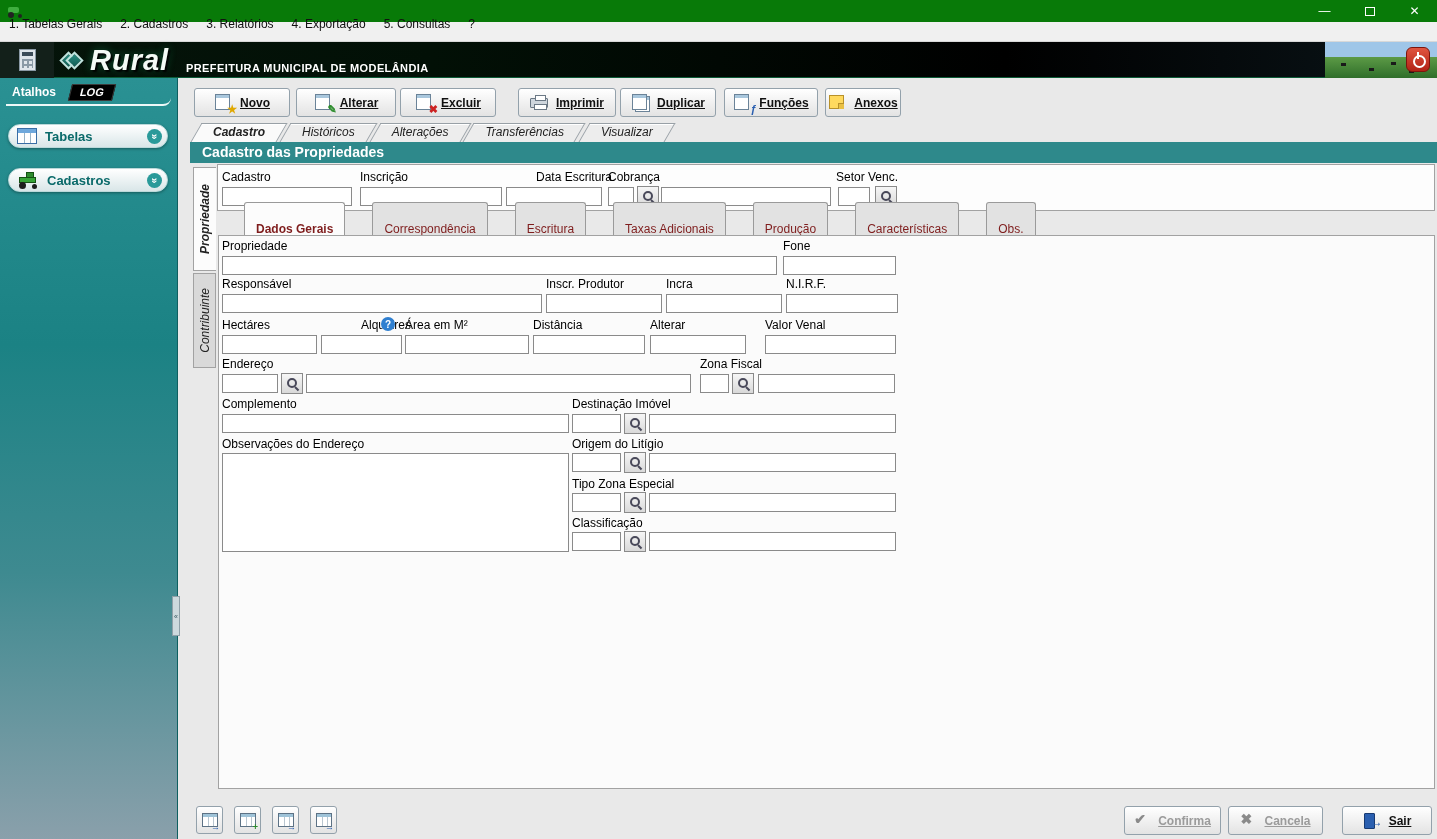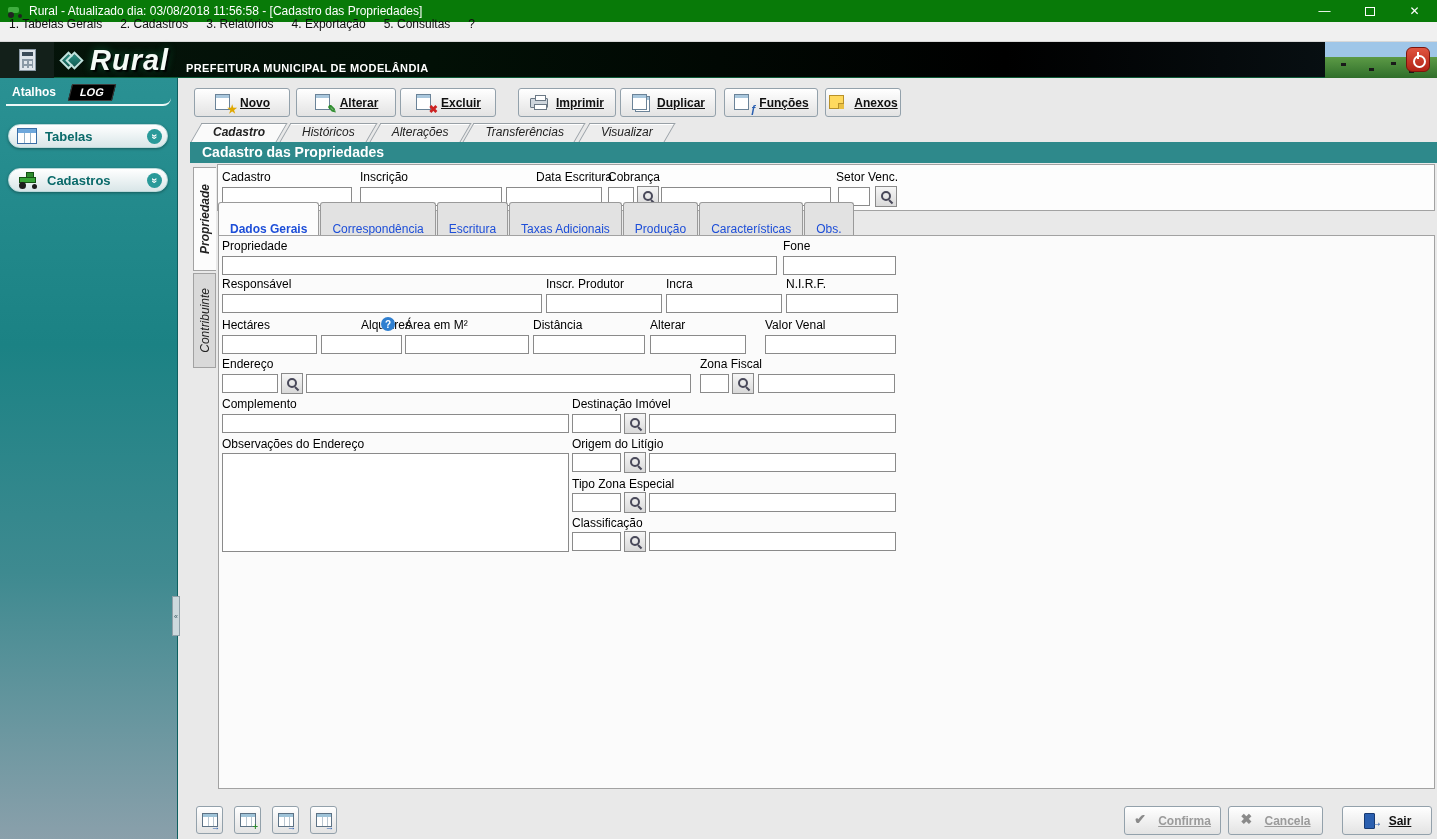--- a/index.html
+++ b/index.html
@@ -123,21 +123,21 @@
   .vtab { position:absolute; left:193px; width:23px; border:1px solid #a2a2a2; display:flex;
     align-items:center; justify-content:center; cursor:default; }
   .vtab span { writing-mode:vertical-rl; transform:rotate(180deg); font-size:12px; font-style:italic; color:#222; }
   .vtab.active { background:#fcfcfc; border-right:none; }
   .vtab.active span { font-weight:bold; }
   .vtab.inactive { background:#d9d9d9; }
 
   
   .subtabs { position:absolute; left:218px; top:214px; height:21px; display:flex; align-items:flex-end; }
   .subtab { height:21px; line-height:20px; padding:16px 11px; font-size:12px; background:#e2e2e2;
-    border:1px solid #9a9a9a; border-bottom:none; border-radius:3px 3px 0 0; margin-right:1px; color:#1d4ed8; cursor:default; }
+    border:1px solid #9a9a9a; border-bottom:none; border-radius:3px 3px 0 0; margin-right:1px; color:#7f1d1d; cursor:default;margin-left:26px; }
   .subtab.active { background:#fcfcfc; font-weight:bold; height:22px; }
 
   
   .mini-btn { position:absolute; width:27px; height:28px; background:linear-gradient(#ffffff,#e3e3e3);
     border:1px solid #93a1ab; border-radius:3px; display:flex; align-items:center; justify-content:center; cursor:default; }
   .mini-grid { width:16px; height:14px; border:1px solid #5d7285; background:linear-gradient(#9fc3d8 0 3px,#fff 3px); position:relative; }
   .mini-grid::after { content:""; position:absolute; left:5px; top:3px; bottom:0; width:1px; background:#b9c6d0; box-shadow:5px 0 0 #b9c6d0; }
   .mini-badge { position:absolute; right:2px; bottom:1px; font-size:9px; font-weight:bold; line-height:9px; }
 
   
@@ -148,21 +148,20 @@
 </style>
 </head>
 <body>
 
 <div class="titlebar">
   <span class="app-ico">
       <span class="tbody"></span>
       <span class="tw1"></span>
       <span class="tw2"></span>
     </span>
-  <span>Rural - Atualizado dia: 03/08/2018 11:56:58 - [Cadastro das Propriedades]</span>
   <div class="wincontrols">
     <span class="wc">
         <span>—</span>
       </span>
     <span class="wc">
         <span class="maxbox"></span>
       </span>
     <span class="wc">
         <span>✕</span>
       </span>

